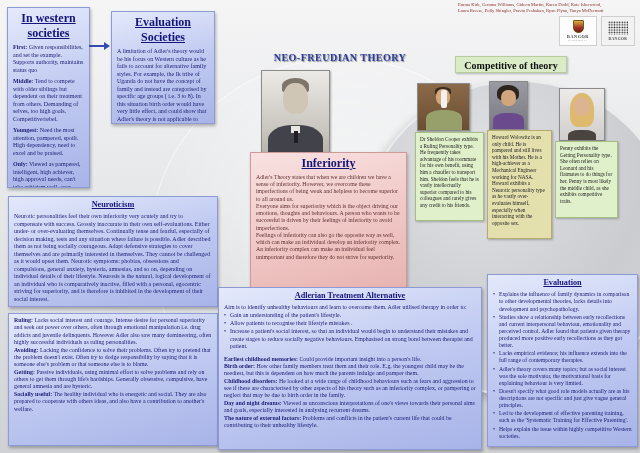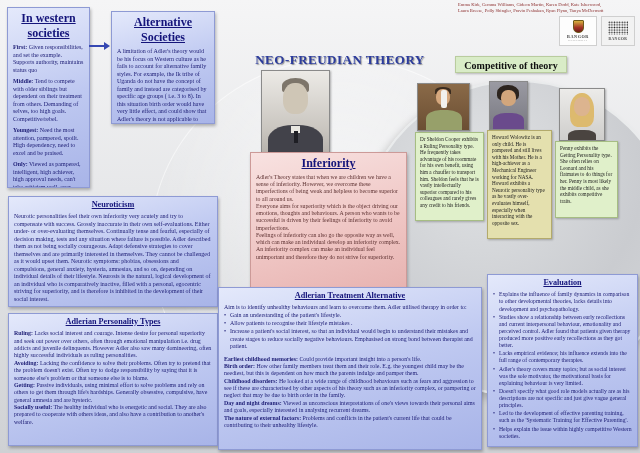--- a/index.html
+++ b/index.html
@@ -54,21 +54,21 @@
   .bullets li{margin:0 0 1px 0; padding-left:6px; position:relative;}
   .bullets li::before{content:"\2022"; position:absolute; left:0; top:0;}
   
   .title{
     left:180px; top:6px; width:320px; text-align:center;
     font-size:40px; font-weight:bold; color:#b23130; letter-spacing:-1px;
     text-shadow:1.5px 1.5px 2px rgba(70,70,70,0.65);
   }
   .subtitle{
     left:180px; top:52px; width:320px; text-align:center;
-    font-size:13px; font-weight:bold; color:#2c3c9c; letter-spacing:0.5px;
+    font-size:10px; font-weight:bold; color:#2c3c9c; letter-spacing:0.5px;
     text-shadow:1px 1px 1px rgba(110,110,110,0.75);
   }
   .authors{
     left:458px; top:2px; width:175px; font-size:4.6px; line-height:1.3;
     color:#8d2f2f; font-family:"Liberation Serif", serif;
   }
   
   .logo1{left:559px; top:16px; width:38px; height:30px; background:#fdfdfd; border:1px solid #cfcfcf;
          display:flex; flex-direction:column; align-items:center; justify-content:center; box-sizing:border-box;}
   .crest{width:9px; height:11px; background:linear-gradient(180deg,#d8b23e 0%,#a33226 60%,#6e1f18 100%);
@@ -156,31 +156,30 @@
     <p class="para"><b>Middle:</b><span> Tend to compete with older siblings but dependent on their treatment from others. Demanding of selves, too high goals. Competitive/rebel.</span></p>
     <p class="para"><b>Youngest:</b><span> Need the most attention, pampered, spoilt. High dependency, need to excel and be praised.</span></p>
     <p class="para"><b>Only:</b><span> Viewed as pampered, intelligent, high achiever, high approval needs, can't take criticism well, over-protected.</span></p>
   </div>
 
   <div class="abs arrow">
       <div class="arrow-head"></div>
     </div>
 
   <div class="abs bluebox box-alternative">
-    <span class="bhead">Alternative Societies</span>
+    <span class="bhead">Evaluation Societies</span>
     <p class="tight">A limitation of Adler's theory would be his focus on Western culture as he fails to account for alternative family styles.  For example, the Ik tribe of Uganda do not have the concept of family and instead are categorised by specific age groups ( i.e. 3 to 8). In this situation  birth order would have very little effect, and could show that Adler's theory is not applicable to alternative family structures.</p>
   </div>
 
   <div class="abs bluebox box-neuroticism">
     <span class="bhead bhead-lg">Neuroticism</span>
     <p class="tight">Neurotic personalities feel their own inferiority very acutely and try to compensate with success. Grossly inaccurate in their own self-evaluations. Either under- or over-evaluating themselves. Continually tense and fearful, especially of decision making, tests and any situation where failure is possible. Adler described them as not being socially courageous. Adapt defensive strategies to cover themselves and are primarily interested in themselves. They cannot be challenged as it would upset them. Neurotic symptoms: phobias, obsessions and compulsions, general anxiety, hysteria, amnesias, and so on, depending on individual details of their lifestyle. Neurosis is the natural, logical development of an individual who is comparatively inactive, filled with a personal, egocentric striving for superiority, and is therefore  is inhibited in the development of their social interest.</p>
   </div>
 
   <div class="abs bluebox box-personality">
-    <span class="bhead bhead-lg">Adlerian Personality Types</span>
     <p class="tight"><b>Ruling:</b><span> Lacks social interest and courage. Intense desire for personal superiority and seek out power over others, often through emotional manipulation i.e. drug addicts and juvenile delinquents. However Adler also saw many domineering, often highly successful individuals as ruling personalities.</span></p>
     <p class="tight"><b>Avoiding:</b><span> Lacking the confidence to solve their problems. Often try to pretend that the problem doesn't exist. Often try to dodge responsibility by saying that it is someone else's problem or that someone else is to blame.</span></p>
     <p class="tight"><b>Getting:</b><span> Passive individuals, using minimal effort to solve problems and rely on others to get them through life's hardships. Generally obsessive, compulsive, have general amnesia and are hysteric.</span></p>
     <p class="tight"><b>Socially useful:</b><span> The healthy individual who is energetic and social. They are also prepared to cooperate with others ideas, and also have a contribution to another's welfare.</span></p>
   </div>
 
   <div class="abs photo adler">
     <div class="hair"></div>
       <div class="face"></div>
       <div class="body"></div>

